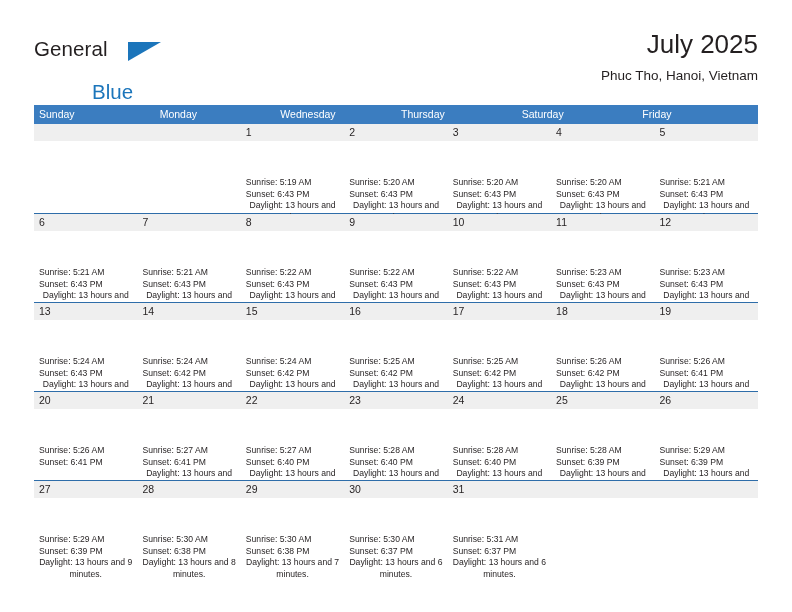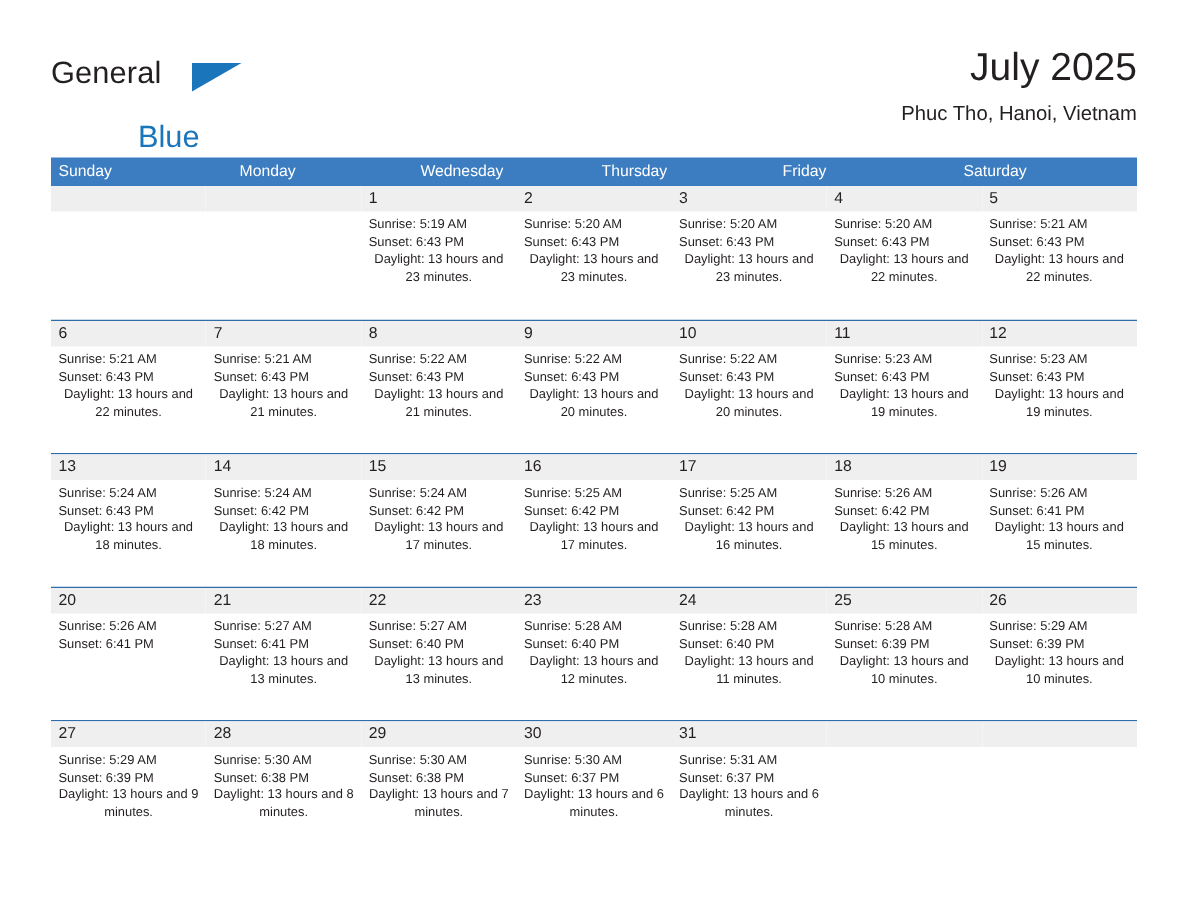--- a/index.html
+++ b/index.html
@@ -135,20 +135,21 @@
     box-sizing: border-box;
   }
   .day-cell.empty .day-number {
     background: #efefef;
   }
   .day-info {
     padding: 3px 5px 0 5px;
     font-size: 8.6px;
     line-height: 11.6px;
     color: #231f20;
+    margin-top: 33px;
   }
   .day-info div {
     white-space: nowrap;
   }
   .day-info .daylight {
     white-space: normal;
     text-align: center;
   }
 </style>
 </head>
@@ -170,22 +171,22 @@
     </div>
 
   </div>
 
   <div class="calendar">
     <div class="weekday-header">
         <div class="weekday-cell">Sunday</div>
         <div class="weekday-cell">Monday</div>
         <div class="weekday-cell">Wednesday</div>
         <div class="weekday-cell">Thursday</div>
+        <div class="weekday-cell">Saturday</div>
         <div class="weekday-cell">Friday</div>
-        <div class="weekday-cell">Saturday</div>
       </div>
     <div class="weeks">
         <div class="week-row">
           <div class="day-cell empty">
             <div class="day-number"></div>
           </div>
           <div class="day-cell empty">
             <div class="day-number"></div>
           </div>
           <div class="day-cell">

